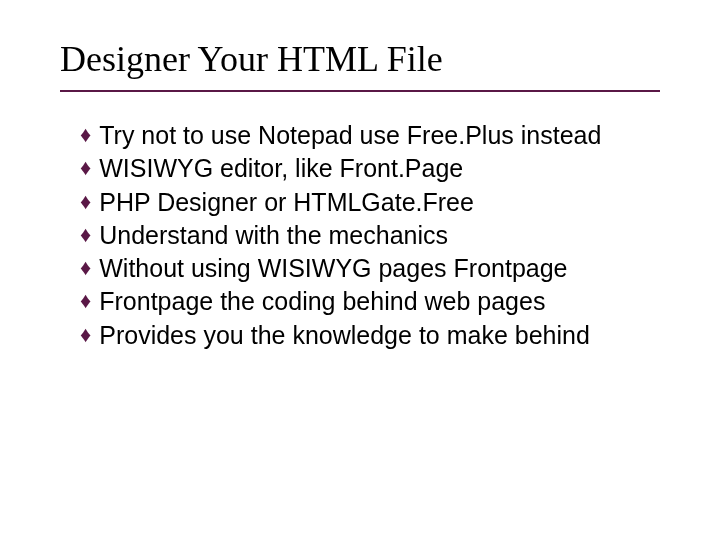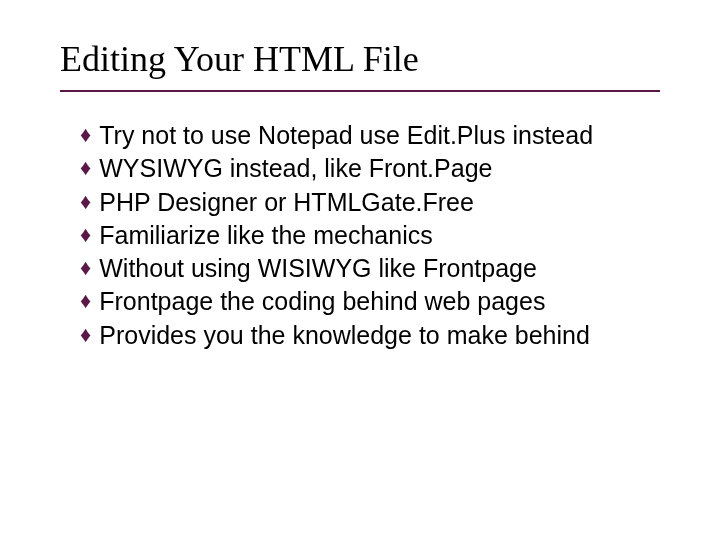--- a/index.html
+++ b/index.html
@@ -46,41 +46,41 @@
       line-height: 1.35;
     }
     .bullet-text {
       flex: 1;
     }
   </style>
 </head>
 <body>
 
 <div class="slide">
-  <h1 class="title">Editing Your HTML File</h1>
+  <h1 class="title">Designer Your HTML File</h1>
   <ul class="bullets">
     <li class="bullet-item">
       <span class="diamond">♦</span>
-      <span class="bullet-text">Try not to use Notepad use Edit.Plus instead</span>
+      <span class="bullet-text">Try not to use Notepad use Free.Plus instead</span>
     </li>
     <li class="bullet-item">
       <span class="diamond">♦</span>
-      <span class="bullet-text">WYSIWYG instead, like Front.Page</span>
+      <span class="bullet-text">WISIWYG editor, like Front.Page</span>
     </li>
     <li class="bullet-item">
       <span class="diamond">♦</span>
       <span class="bullet-text">PHP Designer or HTMLGate.Free</span>
     </li>
     <li class="bullet-item">
       <span class="diamond">♦</span>
-      <span class="bullet-text">Familiarize like the mechanics</span>
+      <span class="bullet-text">Understand with the mechanics</span>
     </li>
     <li class="bullet-item">
       <span class="diamond">♦</span>
-      <span class="bullet-text">Without using WISIWYG like Frontpage</span>
+      <span class="bullet-text">Without using WISIWYG pages Frontpage</span>
     </li>
     <li class="bullet-item">
       <span class="diamond">♦</span>
       <span class="bullet-text">Frontpage the coding behind web pages</span>
     </li>
     <li class="bullet-item">
       <span class="diamond">♦</span>
       <span class="bullet-text">Provides you the knowledge to make behind</span>
     </li>
   </ul>

